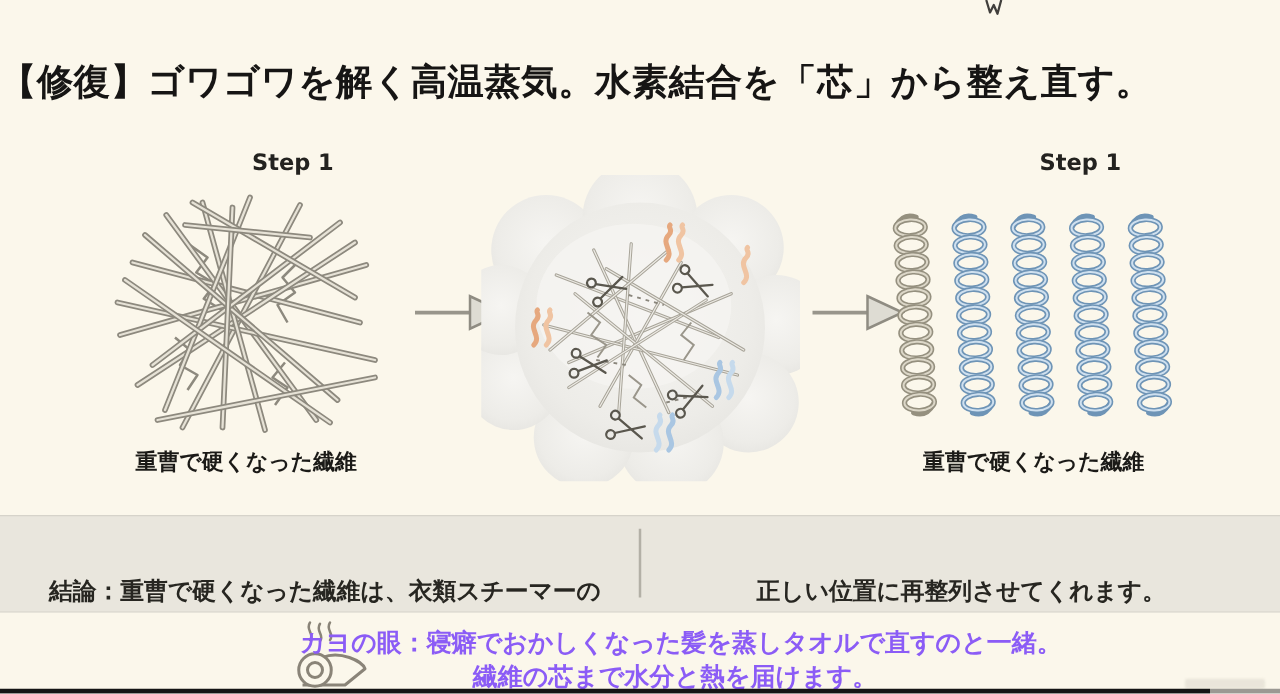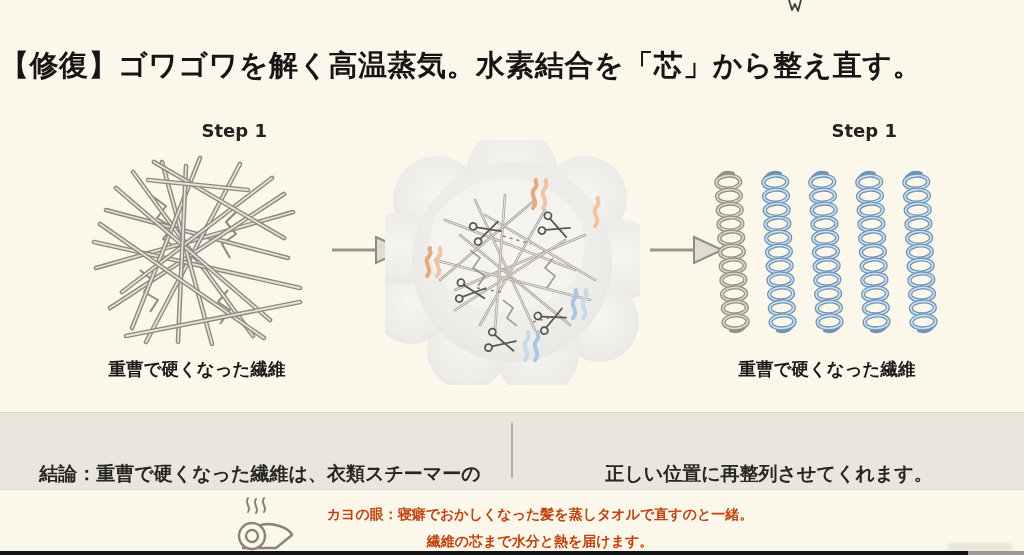--- a/index.html
+++ b/index.html
@@ -46,21 +46,21 @@
     position:absolute; top:423px; text-align:center;
     font-size:19px; font-weight:600; line-height:28px; color:#272621;
     white-space:nowrap;
     margin-top:36px;
   }
   .bt-left  { left:20px;  width:480px; }
   .bt-right { left:524px; width:490px; }
   .note-icon { position:absolute; left:228px; top:496px; }
   .note-text {
     position:absolute; left:240px; top:501px; width:600px; text-align:center;
-    font-size:14px; font-weight:700; line-height:27px; color:#c2410c;
+    font-size:20px; font-weight:700; line-height:27px; color:#8b5cf6;
     white-space:nowrap;
   }
   .bottom-bar {
     position:absolute; left:0; top:551px; width:968px; height:4px; background:#141414;
   }
   .bottom-bar-tail {
     position:absolute; left:968px; top:551px; width:56px; height:4px; background:#9b9993;
   }
   .watermark {
     position:absolute; left:948px; top:543px; width:64px; height:8px;

